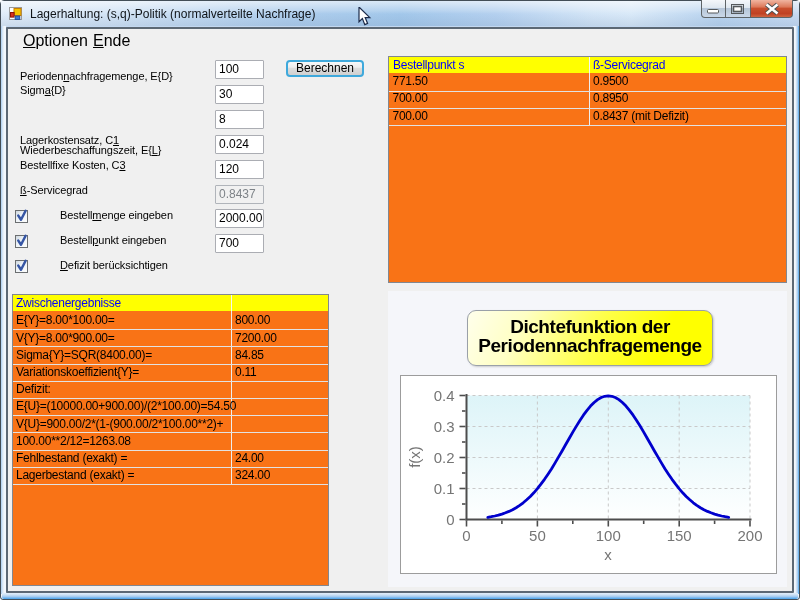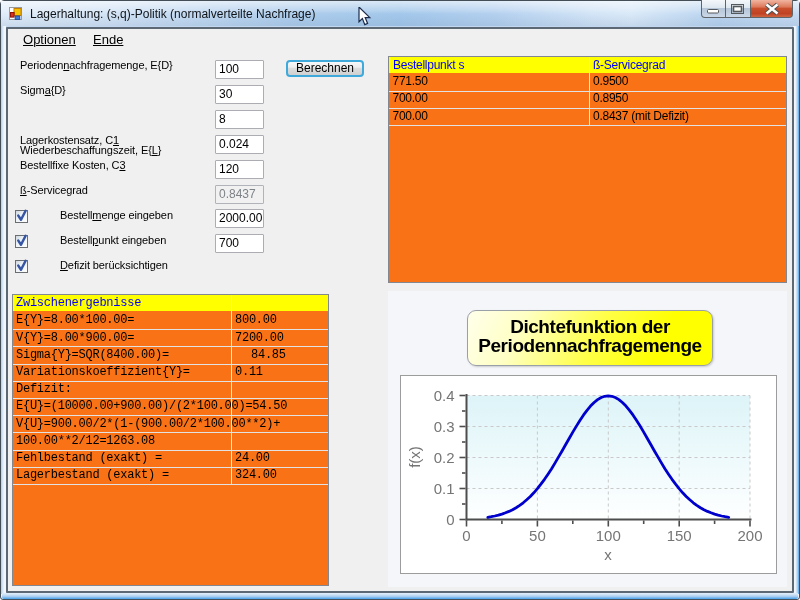--- a/index.html
+++ b/index.html
@@ -16,21 +16,21 @@
 #rightstrip{position:absolute;top:26px;bottom:6px;right:1px;width:6px;background:linear-gradient(to right,#f7fafd 0%,#eef4fb 40%,#a8ccf0 78%,#4aa3e8 100%);}
 #leftstrip{position:absolute;top:26px;bottom:6px;left:1px;width:5px;background:linear-gradient(to right,#a9cdf0 0%,#dce9f6 35%,#f5f9fd 75%,#eef4fb 100%);}
 #client{position:absolute;left:6px;top:27px;width:788px;height:566px;background:#f0f0f0;border:2px solid #5c6874;border-radius:1px;}
 
 #winbtns{position:absolute;left:701px;top:0;width:92px;height:18px;z-index:6;}
 .wb{position:absolute;top:0;height:18px;border:1px solid #5e6467;border-top:none;background:linear-gradient(180deg,#f4f7fa 0%,#dfe8f0 45%,#b6c6d8 50%,#cad8e8 100%);}
 #wb-min{left:0;width:25px;border-radius:0 0 0 4px;}
 #wb-max{left:25px;width:25px;border-left:none;}
 #wb-close{left:50px;width:42px;border-left:none;border-radius:0 0 4px 0;background:linear-gradient(180deg,#f0b5a0 0%,#dd7b5c 40%,#c94f2d 50%,#c04224 80%,#d06540 100%);}
 
-.menu{position:absolute;top:32px;font-size:13px;color:#000;text-decoration:underline;}
+.menu{position:absolute;top:32px;font-size:16px;color:#000;}
 
 .lbl{position:absolute;font-size:11px;line-height:12px;color:#000;letter-spacing:-0.1px;}
 .tb{position:absolute;left:215px;width:49px;height:19px;background:#fff;border:1px solid #abadb3;border-radius:1px;font-size:12px;line-height:17px;padding-left:3px;color:#000;}
 .tb.dis{background:#f1f1f1;border-color:#b0b4ba;color:#7e8388;}
 #btn{position:absolute;left:286px;top:60px;width:78px;height:17px;border:2px solid #3fa9dc;border-radius:4px;background:linear-gradient(180deg,#f8f8f8 0%,#eeeeee 40%,#dddddd 50%,#d0d0d0 100%);font-size:12px;line-height:13px;text-align:center;color:#000;}
 .cb{position:absolute;left:15px;width:13px;height:13px;background:linear-gradient(135deg,#cdd6dd 0%,#eef3f7 40%,#fdfefe 100%);border:1px solid #6b6e70;}
 
 .tbl{position:absolute;background:#f97316;border:1px solid #828790;}
 .thead{position:absolute;left:0;right:0;top:0;height:16px;background:#ffff00;}
 .tblue{position:absolute;font-size:12px;line-height:14px;color:#0000ff;letter-spacing:-0.25px;}
@@ -72,21 +72,21 @@
 </svg>
 </div>
 
 <svg class="abs" style="left:358px;top:7px;z-index:9" width="14" height="21" viewBox="0 0 14 21">
 <path d="M1 0 L1 14.8 L4.4 11.6 L6.8 17.6 L9.6 16.4 L7.2 10.6 L11.8 10.6 Z" fill="#ffffff" stroke="#1c2b4a" stroke-width="1.2" stroke-linejoin="miter"></path>
 </svg>
 
 <div class="menu" style="left:23px;"><u>O</u>ptionen</div>
 <div class="menu" style="left:93px;"><u>E</u>nde</div>
 
-<div class="lbl" style="left:20px;top:59px;">Perioden<u>n</u>achfragemenge, E{D}</div>
+<div class="lbl" style="left:20px;top:70px;">Perioden<u>n</u>achfragemenge, E{D}</div>
 <div class="tb" style="top:59.5px;">100</div>
 <div id="btn">Berechnen</div>
 <div class="lbl" style="left:20px;top:83.5px;">Sigm<u>a</u>{D}</div>
 <div class="tb" style="top:84.5px;">30</div>
 <div class="lbl" style="left:20px;top:108.5px;margin-top:35px;">Wiederbeschaffungszeit, E{<u>L</u>}</div>
 <div class="tb" style="top:109.5px;">8</div>
 <div class="lbl" style="left:20px;top:133.5px;">Lagerkostensatz, C<u>1</u></div>
 <div class="tb" style="top:134.5px;">0.024</div>
 <div class="lbl" style="left:20px;top:158.5px;">Bestellfixe Kosten, C<u>3</u></div>
 <div class="tb" style="top:159.5px;">120</div>
@@ -120,33 +120,33 @@
     <div class="trow" style="left:204px;top:34.4px;">0.8950</div>
 <div class="hdiv" style="top:50.7px;"></div>
 <div class="trow" style="left:3.5px;top:51.6px;">700.00</div>
     <div class="trow" style="left:204px;top:51.6px;">0.8437 (mit Defizit)</div>
 <div class="hdiv" style="top:67.9px;"></div>
 </div>
 
 <div id="panel"></div>
 <div id="ybox">Dichtefunktion der<br>Periodennachfragemenge</div>
 
-<div class="tbl" style="left:12px;top:294px;width:317px;height:292px;font-family:Liberation Mono, monospace;">
+<div class="tbl" style="left:12px;top:294px;width:317px;height:292px;">
 <div class="thead"></div>
 <div class="abs" style="left:218px;top:0;width:1px;height:16px;background:#f5f5f5;"></div>
 <div class="abs" style="left:218px;top:16px;width:1px;height:173px;background:#ededed;"></div>
 <div class="tblue" style="left:3px;top:1px;">Zwischenergebnisse</div>
 <div class="trow" style="left:3px;top:18.3px;">E{Y}=8.00*100.00=</div>
     <div class="trow" style="left:222px;top:18.3px;">800.00</div>
 <div class="hdiv" style="top:34.2px;"></div>
 <div class="trow" style="left:3px;top:35.5px;">V{Y}=8.00*900.00=</div>
     <div class="trow" style="left:222px;top:35.5px;">7200.00</div>
 <div class="hdiv" style="top:51.4px;"></div>
 <div class="trow" style="left:3px;top:52.7px;">Sigma{Y}=SQR(8400.00)=</div>
-    <div class="trow" style="left:238px;top:52.7px;">84.85</div>
+    <div class="trow" style="left:222px;top:52.7px;">84.85</div>
 <div class="hdiv" style="top:68.6px;"></div>
 <div class="trow" style="left:3px;top:69.9px;">Variationskoeffizient{Y}=</div>
     <div class="trow" style="left:222px;top:69.9px;">0.11</div>
 <div class="hdiv" style="top:85.8px;"></div>
 <div class="trow" style="left:3px;top:87.1px;">Defizit:</div>
 <div class="hdiv" style="top:103px;"></div>
 <div class="trow" style="left:3px;top:104.3px;">E{U}=(10000.00+900.00)/(2*100.00)=54.50</div>
 <div class="hdiv" style="top:120.2px;"></div>
 <div class="trow" style="left:3px;top:121.5px;">V{U}=900.00/2*(1-(900.00/2*100.00**2)+</div>
 <div class="hdiv" style="top:137.4px;"></div>

